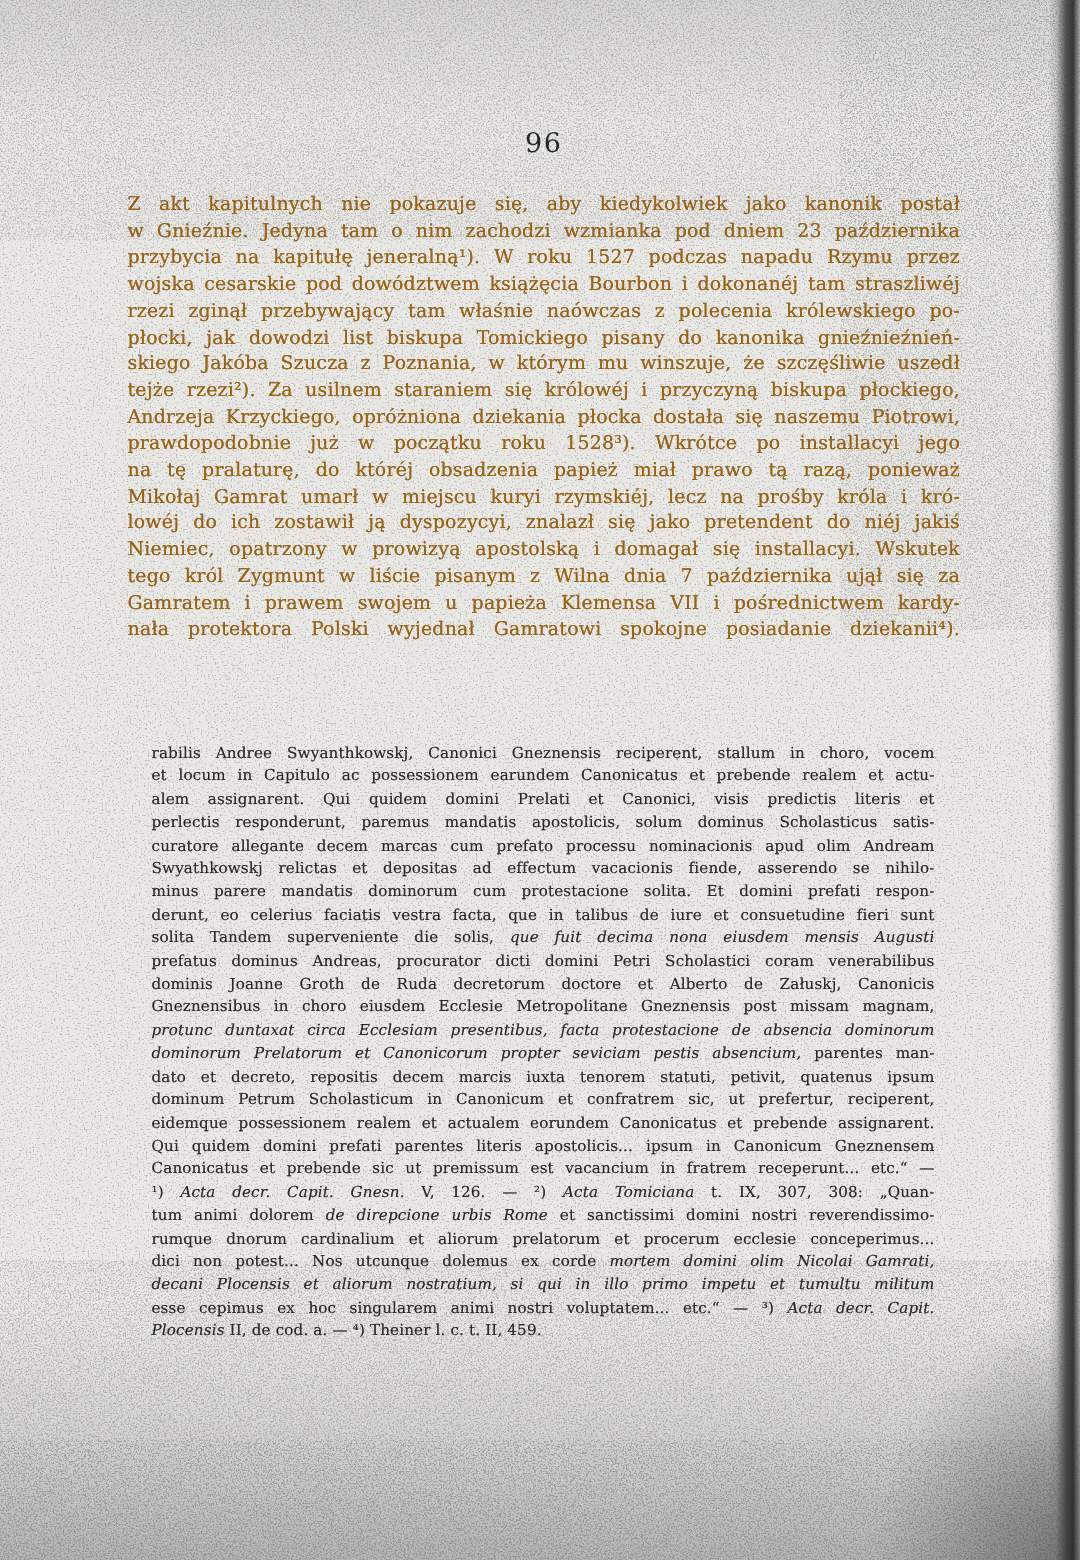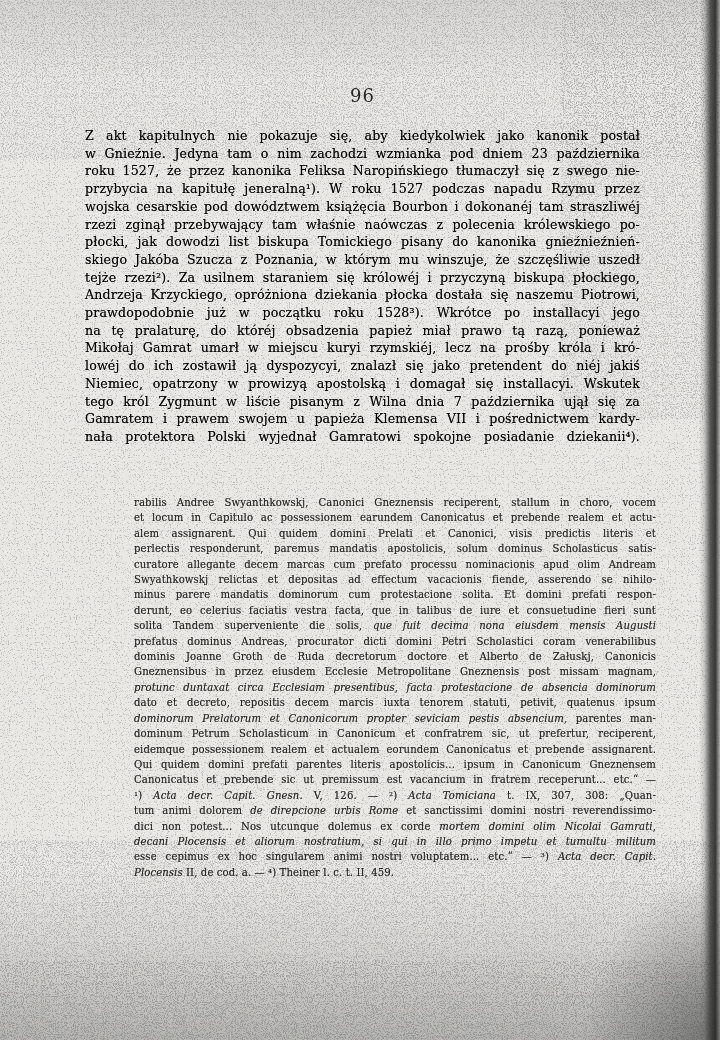--- a/index.html
+++ b/index.html
@@ -45,29 +45,28 @@
 
   
   .pageno {
     position: absolute; top: 85px; left: 85px; width: 555px;
     text-align: center; font-size: 18px; letter-spacing: 1px;
     color: #262624;
   }
   .main {
     position: absolute; left: 85px; top: 127px; width: 555px;
     font-size: 12.6px; line-height: 17.7px; letter-spacing: 0.15px;
-    color: #000000;
+    color: #a16207;
     text-shadow: 0 0 0.4px rgba(30,30,28,0.55);
   }
   .fnotes {
     position: absolute; left: 101px; top: 495px; width: 522px;
     font-size: 10.1px; line-height: 15.4px; letter-spacing: 0.1px;
     color: #2a2926;
     text-shadow: 0 0 0.3px rgba(30,30,28,0.5);
-    margin-left: 33px;
   }
   .tline { text-align: justify; text-align-last: justify; }
   .tline.nojust { text-align-last: left; }
   .it { font-style: italic; }
 </style>
 </head>
 <body>
 
 <div class="page">
 
@@ -92,21 +91,20 @@
   <div class="edge-top"></div>
   <div class="edge-bottom"></div>
   <div class="corner-br"></div>
   <div class="edge-right"></div>
 
   <div class="pageno">96</div>
 
   <div class="main">
       <div class="tline"><span>Z akt kapitulnych nie pokazuje się, aby kiedykolwiek jako kanonik postał</span></div>
       <div class="tline"><span>w Gnieźnie. Jedyna tam o nim zachodzi wzmianka pod dniem 23 października</span></div>
-      <div class="tline"><span>roku 1527, że przez kanonika Feliksa Naropińskiego tłumaczył się z swego nie-</span></div>
       <div class="tline"><span>przybycia na kapitułę jeneralną¹). W roku 1527 podczas napadu Rzymu przez</span></div>
       <div class="tline"><span>wojska cesarskie pod dowództwem książęcia Bourbon i dokonanéj tam straszliwéj</span></div>
       <div class="tline"><span>rzezi zginął przebywający tam właśnie naówczas z polecenia królewskiego po-</span></div>
       <div class="tline"><span>płocki, jak dowodzi list biskupa Tomickiego pisany do kanonika gnieźnieźnień-</span></div>
       <div class="tline"><span>skiego Jakóba Szucza z Poznania, w którym mu winszuje, że szczęśliwie uszedł</span></div>
       <div class="tline"><span>tejże rzezi²). Za usilnem staraniem się królowéj i przyczyną biskupa płockiego,</span></div>
       <div class="tline"><span>Andrzeja Krzyckiego, opróżniona dziekania płocka dostała się naszemu Piotrowi,</span></div>
       <div class="tline"><span>prawdopodobnie już w początku roku 1528³). Wkrótce po installacyi jego</span></div>
       <div class="tline"><span>na tę pralaturę, do któréj obsadzenia papież miał prawo tą razą, ponieważ</span></div>
       <div class="tline"><span>Mikołaj Gamrat umarł w miejscu kuryi rzymskiéj, lecz na prośby króla i kró-</span></div>
@@ -122,29 +120,30 @@
       <div class="tline"><span>et locum in Capitulo ac possessionem earundem Canonicatus et prebende realem et actu-</span></div>
       <div class="tline"><span>alem assignarent. Qui quidem domini Prelati et Canonici, visis predictis literis et</span></div>
       <div class="tline"><span>perlectis responderunt, paremus mandatis apostolicis, solum dominus Scholasticus satis-</span></div>
       <div class="tline"><span>curatore allegante decem marcas cum prefato processu nominacionis apud olim Andream</span></div>
       <div class="tline"><span>Swyathkowskj relictas et depositas ad effectum vacacionis fiende, asserendo se nihilo-</span></div>
       <div class="tline"><span>minus parere mandatis dominorum cum protestacione solita. Et domini prefati respon-</span></div>
       <div class="tline"><span>derunt, eo celerius faciatis vestra facta, que in talibus de iure et consuetudine fieri sunt</span></div>
       <div class="tline"><span>solita Tandem superveniente die solis, </span><span class="it">que fuit decima nona eiusdem mensis Augusti</span></div>
       <div class="tline"><span>prefatus dominus Andreas, procurator dicti domini Petri Scholastici coram venerabilibus</span></div>
       <div class="tline"><span>dominis Joanne Groth de Ruda decretorum doctore et Alberto de Załuskj, Canonicis</span></div>
-      <div class="tline"><span>Gneznensibus in przez eiusdem Ecclesie Metropolitane Gneznensis post missam magnam,</span></div>
+      <div class="tline"><span>Gneznensibus in choro eiusdem Ecclesie Metropolitane Gneznensis post missam magnam,</span></div>
       <div class="tline"><span class="it">protunc duntaxat circa Ecclesiam presentibus, facta protestacione de absencia dominorum</span></div>
+      <div class="tline"><span class="it">dominorum Prelatorum et Canonicorum propter seviciam pestis absencium,</span><span> parentes man-</span></div>
       <div class="tline"><span>dato et decreto, repositis decem marcis iuxta tenorem statuti, petivit, quatenus ipsum</span></div>
-      <div class="tline"><span class="it">dominorum Prelatorum et Canonicorum propter seviciam pestis absencium,</span><span> parentes man-</span></div>
       <div class="tline"><span>dominum Petrum Scholasticum in Canonicum et confratrem sic, ut prefertur, reciperent,</span></div>
       <div class="tline"><span>eidemque possessionem realem et actualem eorundem Canonicatus et prebende assignarent.</span></div>
       <div class="tline"><span>Qui quidem domini prefati parentes literis apostolicis... ipsum in Canonicum Gneznensem</span></div>
       <div class="tline"><span>Canonicatus et prebende sic ut premissum est vacancium in fratrem receperunt... etc.“ —</span></div>
       <div class="tline"><span>¹) </span><span class="it">Acta decr. Capit. Gnesn.</span><span> V, 126. — ²) </span><span class="it">Acta Tomiciana</span><span> t. IX, 307, 308: „Quan-</span></div>
       <div class="tline"><span>tum animi dolorem </span><span class="it">de direpcione urbis Rome</span><span> et sanctissimi domini nostri reverendissimo-</span></div>
+      <div class="tline"><span>rumque dnorum cardinalium et aliorum prelatorum et procerum ecclesie conceperimus...</span></div>
       <div class="tline"><span>dici non potest... Nos utcunque dolemus ex corde </span><span class="it">mortem domini olim Nicolai Gamrati,</span></div>
       <div class="tline"><span class="it">decani Plocensis et aliorum nostratium, si qui in illo primo impetu et tumultu militum</span></div>
       <div class="tline"><span>esse cepimus ex hoc singularem animi nostri voluptatem... etc.“ — ³) </span><span class="it">Acta decr. Capit.</span></div>
       <div class="tline nojust"><span class="it">Plocensis</span><span> II, de cod. a. — ⁴) Theiner l. c. t. II, 459.</span></div>
     </div>
 
 </div>
 
 </body></html>

